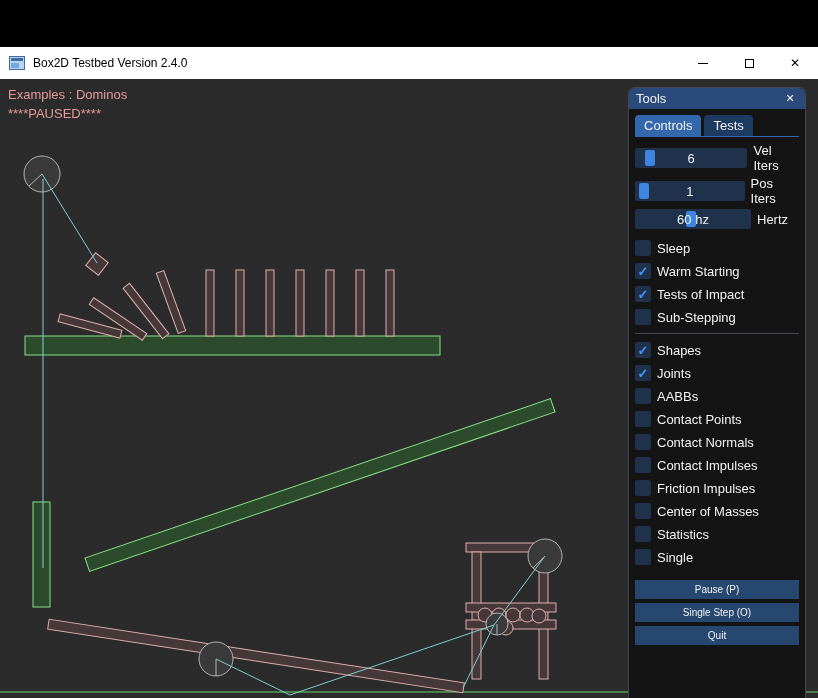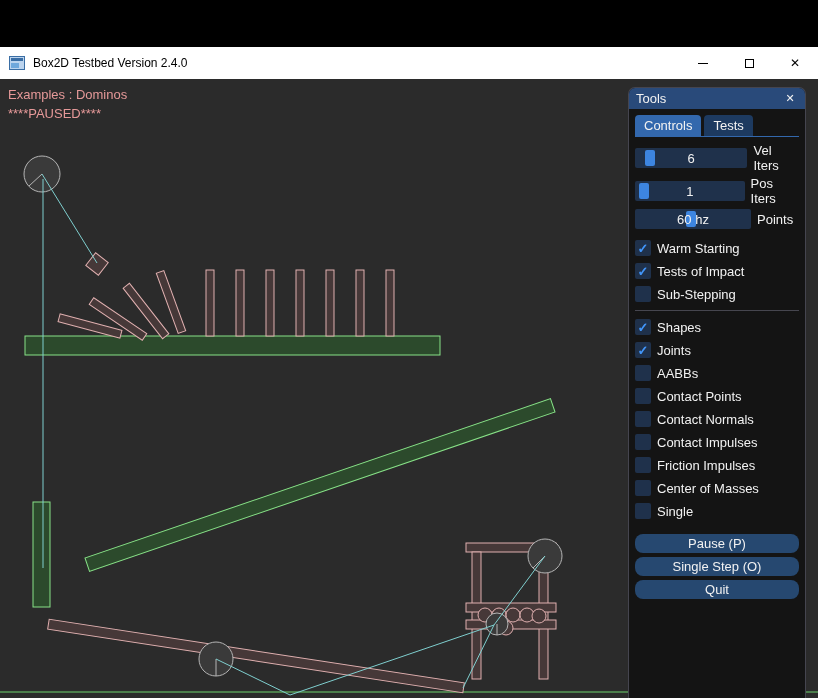--- a/index.html
+++ b/index.html
@@ -59,21 +59,21 @@
   .cb-row { display:flex; align-items:center; height:16px; margin-bottom:7px; }
   .cb-box { width:16px; height:16px; background:var(--frame-bg,#1f314b); border-radius:2px;
             display:flex; align-items:center; justify-content:center; flex:0 0 16px; }
   .cb-mark { color:var(--check-blue,#4296fa); font-size:13px; font-weight:bold; line-height:1; }
   .cb-label { margin-left:6px; white-space:nowrap; }
 
   .sep { height:1px; background:#46464f; margin:1px 0 8px 0; }
   .buttons-block { margin-top:8px; }
   .panel-btn { display:block; width:100%; height:19px; margin-bottom:4px;
                background:var(--button-bg,#264870); color:var(--panel-text,#f2f2f2);
-               border:none; border-radius:8px; font-size:13px; font-family:inherit; text-align:center; }
+               border:none; border-radius:0; font-size:10px; font-family:inherit; text-align:center; }
 </style>
 </head>
 <body>
 
 <div class="window">
 
   <div class="titlebar">
     <svg class="titlebar-icon" viewBox="0 0 16 14">
       <rect x="0.5" y="0.5" width="15" height="13" fill="#bcd4ee" stroke="#3a6ea5"></rect>
       <rect x="2" y="2" width="12" height="3" fill="#3a6ea5"></rect>
@@ -204,26 +204,32 @@
               <div class="slider-grab" style="left: 4.04px;"></div>
               <span class="slider-value">1</span>
             </div>
             <span class="slider-label">Pos Iters</span>
           </div>
           <div class="slider-row">
             <div class="slider">
               <div class="slider-grab" style="left: 50.96px;"></div>
               <span class="slider-value">60 hz</span>
             </div>
-            <span class="slider-label">Points</span>
+            <span class="slider-label">Hertz</span>
           </div>
         </div>
 
         <div class="cb-row">
           <span class="cb-box">
+              <span class="cb-mark"></span>
+            </span>
+          <span class="cb-label">Sleep</span>
+        </div>
+        <div class="cb-row">
+          <span class="cb-box">
               <span class="cb-mark">✓</span>
             </span>
           <span class="cb-label">Warm Starting</span>
         </div>
         <div class="cb-row">
           <span class="cb-box">
               <span class="cb-mark">✓</span>
             </span>
           <span class="cb-label">Tests of Impact</span>
         </div>
@@ -276,20 +282,26 @@
           <span class="cb-box">
               <span class="cb-mark"></span>
             </span>
           <span class="cb-label">Friction Impulses</span>
         </div>
         <div class="cb-row">
           <span class="cb-box">
               <span class="cb-mark"></span>
             </span>
           <span class="cb-label">Center of Masses</span>
+        </div>
+        <div class="cb-row">
+          <span class="cb-box">
+              <span class="cb-mark"></span>
+            </span>
+          <span class="cb-label">Statistics</span>
         </div>
         <div class="cb-row">
           <span class="cb-box">
               <span class="cb-mark"></span>
             </span>
           <span class="cb-label">Single</span>
         </div>
 
         <div class="buttons-block">
           <button class="panel-btn">Pause (P)</button>

